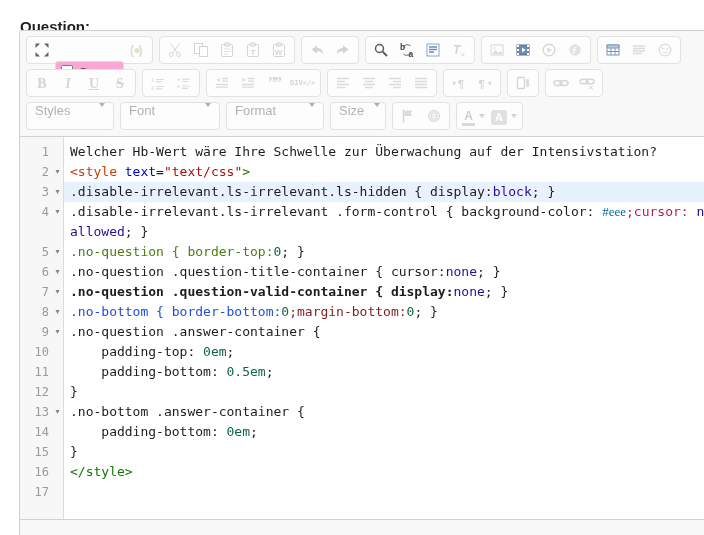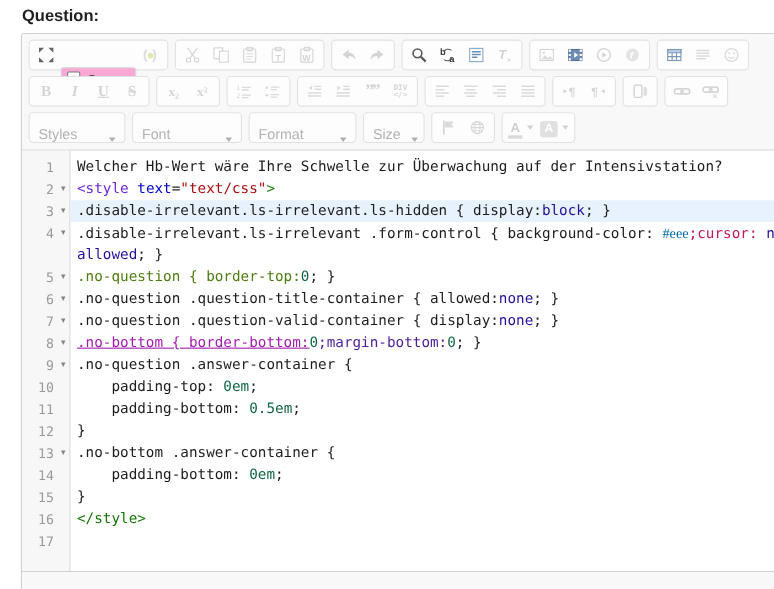--- a/index.html
+++ b/index.html
@@ -1,41 +1,41 @@
 <!DOCTYPE html>
 <html><head>
 <meta charset="utf-8">
 <style>
   * { margin:0; padding:0; box-sizing:border-box; }
   html,body { width:704px; height:535px; overflow:hidden; background:#fff;
     font-family:"Liberation Sans", sans-serif; }
-  .question-label { position:absolute; top:6px; left:20px; font-size:15px;
+  .question-label { position:absolute; top:18px; left:20px; font-size:15px;
     font-weight:bold; color:#1f1f1f; }
   .editor { position:absolute; top:30px; left:19px; width:745px; height:525px;
     border:1px solid #d1d1d1; border-radius:3px; background:#fff; overflow:hidden; }
   .toolbar { background:#f8f8f8; border-bottom:1px solid #d1d1d1; padding:5px 4px 6px 6px; }
   .tb-row { display:flex; align-items:flex-start; margin-bottom:5px; }
   .tb-row:last-child { margin-bottom:0; }
   .tb-group { display:inline-flex; align-items:center; border:1px solid #e2e2e2;
     border-radius:4px; background:#fdfdfd; padding:2px; margin-right:6px; height:28px; }
   .tb-btn { display:inline-flex; align-items:center; justify-content:center;
     min-width:26px; height:22px; border:none; background:transparent; border-radius:3px;
     padding:0 3px; cursor:default; font-family:"Liberation Sans",sans-serif; }
   .tb-btn.active { background:#f9a8d4; border:1px solid #dcdcdc;margin-top:44px; }
   .tb-btn.disabled { opacity:.55; }
   .tb-btn .btn-label { font-size:13px; color:#474747; margin-left:4px; }
   .tb-btn svg { display:block; }
   .glyph { font-size:14px; color:#b4b4b4; font-weight:bold; }
   .glyph.serif { font-family:"Liberation Serif",serif; }
   .glyph.u { text-decoration:underline; }
   .glyph.s { text-decoration:line-through; }
   .glyph.i { font-style:italic; }
-  .divword { display:flex; flex-direction:column; align-items:center; line-height:6px;justify-content:flex-end; }
+  .divword { display:flex; align-items:center; line-height:6px;justify-content:flex-end; }
   .divword b { font-size:7px; color:#b4b4b4; font-family:"DejaVu Sans Mono",monospace; }
-  .dropdown { display:inline-flex; align-items:flex-end; justify-content:space-between;
+  .dropdown { display:inline-flex; align-items:flex-start; justify-content:space-between;
     border:1px solid #e2e2e2; border-radius:4px; background:#fdfdfd; height:28px;
     padding:0 8px; margin-right:6px; }
   .dropdown .dd-label { font-size:13px; color:#b2b2b2; }
   .caret { width:0; height:0; border-left:3.5px solid transparent;
     border-right:3.5px solid transparent; border-top:4px solid #b0b0b0;
     display:inline-block; margin-left:10px; }
   .caret.small { margin-left:4px; }
   .dd-styles { width:88px; } .dd-format { width:98px; } .dd-font { width:100px; }
   .dd-size { width:56px; }
   .colorA { display:inline-flex; flex-direction:column; align-items:center; }
@@ -276,28 +276,20 @@
           </div>
           <div class="tb-btn disabled">
             <span><span class="glyph serif u">U</span></span>
           </div>
           <div class="tb-btn disabled">
             <span><span class="glyph serif s">S</span></span>
           </div>
         </div>
         <div class="tb-group">
           <div class="tb-btn disabled">
-            <span><span class="glyph serif" style="font-size:12px">x₂</span></span>
-          </div>
-          <div class="tb-btn disabled">
-            <span><span class="glyph serif" style="font-size:12px">x²</span></span>
-          </div>
-        </div>
-        <div class="tb-group">
-          <div class="tb-btn disabled">
             <span>
               <svg viewBox="0 0 16 16" width="16" height="16" stroke-width="1" fill="none">
                 <text x="1" y="7" font-size="6" fill="#b4b4b4" stroke="none">1</text>
                 <text x="1" y="14.5" font-size="6" fill="#b4b4b4" stroke="none">2</text>
                 <path d="M6 4.5h8M6 6.8h6M6 11.5h8M6 13.8h6" stroke="#c0c0c0" stroke-width="1.2"></path>
               </svg>
             </span>
           </div>
           <div class="tb-btn disabled">
             <span>
@@ -473,21 +465,21 @@
           <span class="line-num">1</span>
           <span class="fold"></span>
         </div>
         <div class="code-cell"><span style="color: rgb(29, 29, 29);">Welcher Hb-Wert wäre Ihre Schwelle zur Überwachung auf der Intensivstation?</span></div>
       </div>
       <div class="code-row">
         <div class="gutter-cell">
           <span class="line-num">2</span>
           <span class="fold">▾</span>
         </div>
-        <div class="code-cell"><span style="color: #6d28d9;">&lt;style</span><span style="color: rgb(29, 29, 29);"> </span><span style="color: rgb(0, 0, 204);">text</span><span style="color: rgb(29, 29, 29);">=</span><span style="color: rgb(170, 17, 17);">"text/css"</span><span style="color: rgb(17, 119, 0);">&gt;</span></div>
+        <div class="code-cell"><span style="color: #c2410c;">&lt;style</span><span style="color: rgb(29, 29, 29);"> </span><span style="color: rgb(0, 0, 204);">text</span><span style="color: rgb(29, 29, 29);">=</span><span style="color: rgb(170, 17, 17);">"text/css"</span><span style="color: rgb(17, 119, 0);">&gt;</span></div>
       </div>
       <div class="code-row active">
         <div class="gutter-cell">
           <span class="line-num">3</span>
           <span class="fold">▾</span>
         </div>
         <div class="code-cell"><span style="color: rgb(29, 29, 29);">.disable-irrelevant.ls-irrelevant.ls-hidden { display:</span><span style="color: rgb(34, 17, 153);">block</span><span style="color: rgb(29, 29, 29);">; }</span></div>
       </div>
       <div class="code-row">
         <div class="gutter-cell">
@@ -508,35 +500,35 @@
           <span class="line-num">5</span>
           <span class="fold">▾</span>
         </div>
         <div class="code-cell"><span style="color: #4d7c0f;">.no-question { border-top:</span><span style="color: rgb(17, 102, 68);">0</span><span style="color: rgb(29, 29, 29);">; }</span></div>
       </div>
       <div class="code-row">
         <div class="gutter-cell">
           <span class="line-num">6</span>
           <span class="fold">▾</span>
         </div>
-        <div class="code-cell"><span style="color: rgb(29, 29, 29);">.no-question .question-title-container { allowed:</span><span style="color: rgb(34, 17, 153);">none</span><span style="color: rgb(29, 29, 29);">; }</span></div>
+        <div class="code-cell"><span style="color: rgb(29, 29, 29);">.no-question .question-title-container { cursor:</span><span style="color: rgb(34, 17, 153);">none</span><span style="color: rgb(29, 29, 29);">; }</span></div>
       </div>
       <div class="code-row">
         <div class="gutter-cell">
           <span class="line-num">7</span>
           <span class="fold">▾</span>
         </div>
-        <div class="code-cell"><span style="color: rgb(29, 29, 29);">.no-question .question-valid-container { display:</span><span style="color: rgb(34, 17, 153);">none</span><span style="color: rgb(29, 29, 29);">; }</span></div>
+        <div class="code-cell"><span style="color: rgb(29, 29, 29); font-weight: bold;">.no-question .question-valid-container { display:</span><span style="color: rgb(34, 17, 153);">none</span><span style="color: rgb(29, 29, 29);">; }</span></div>
       </div>
       <div class="code-row">
         <div class="gutter-cell">
           <span class="line-num">8</span>
           <span class="fold">▾</span>
         </div>
-        <div class="code-cell"><span style="color: #a21caf; text-decoration: underline;">.no-bottom { border-bottom:</span><span style="color: rgb(17, 102, 68);">0</span><span style="color: #4c1d95;">;margin-bottom:</span><span style="color: rgb(17, 102, 68);">0</span><span style="color: rgb(29, 29, 29);">; }</span></div>
+        <div class="code-cell"><span style="color: #1d4ed8;">.no-bottom { border-bottom:</span><span style="color: rgb(17, 102, 68);">0</span><span style="color: #7f1d1d;">;margin-bottom:</span><span style="color: rgb(17, 102, 68);">0</span><span style="color: rgb(29, 29, 29);">; }</span></div>
       </div>
       <div class="code-row">
         <div class="gutter-cell">
           <span class="line-num">9</span>
           <span class="fold">▾</span>
         </div>
         <div class="code-cell"><span style="color: rgb(29, 29, 29);">.no-question .answer-container {</span></div>
       </div>
       <div class="code-row">
         <div class="gutter-cell">

